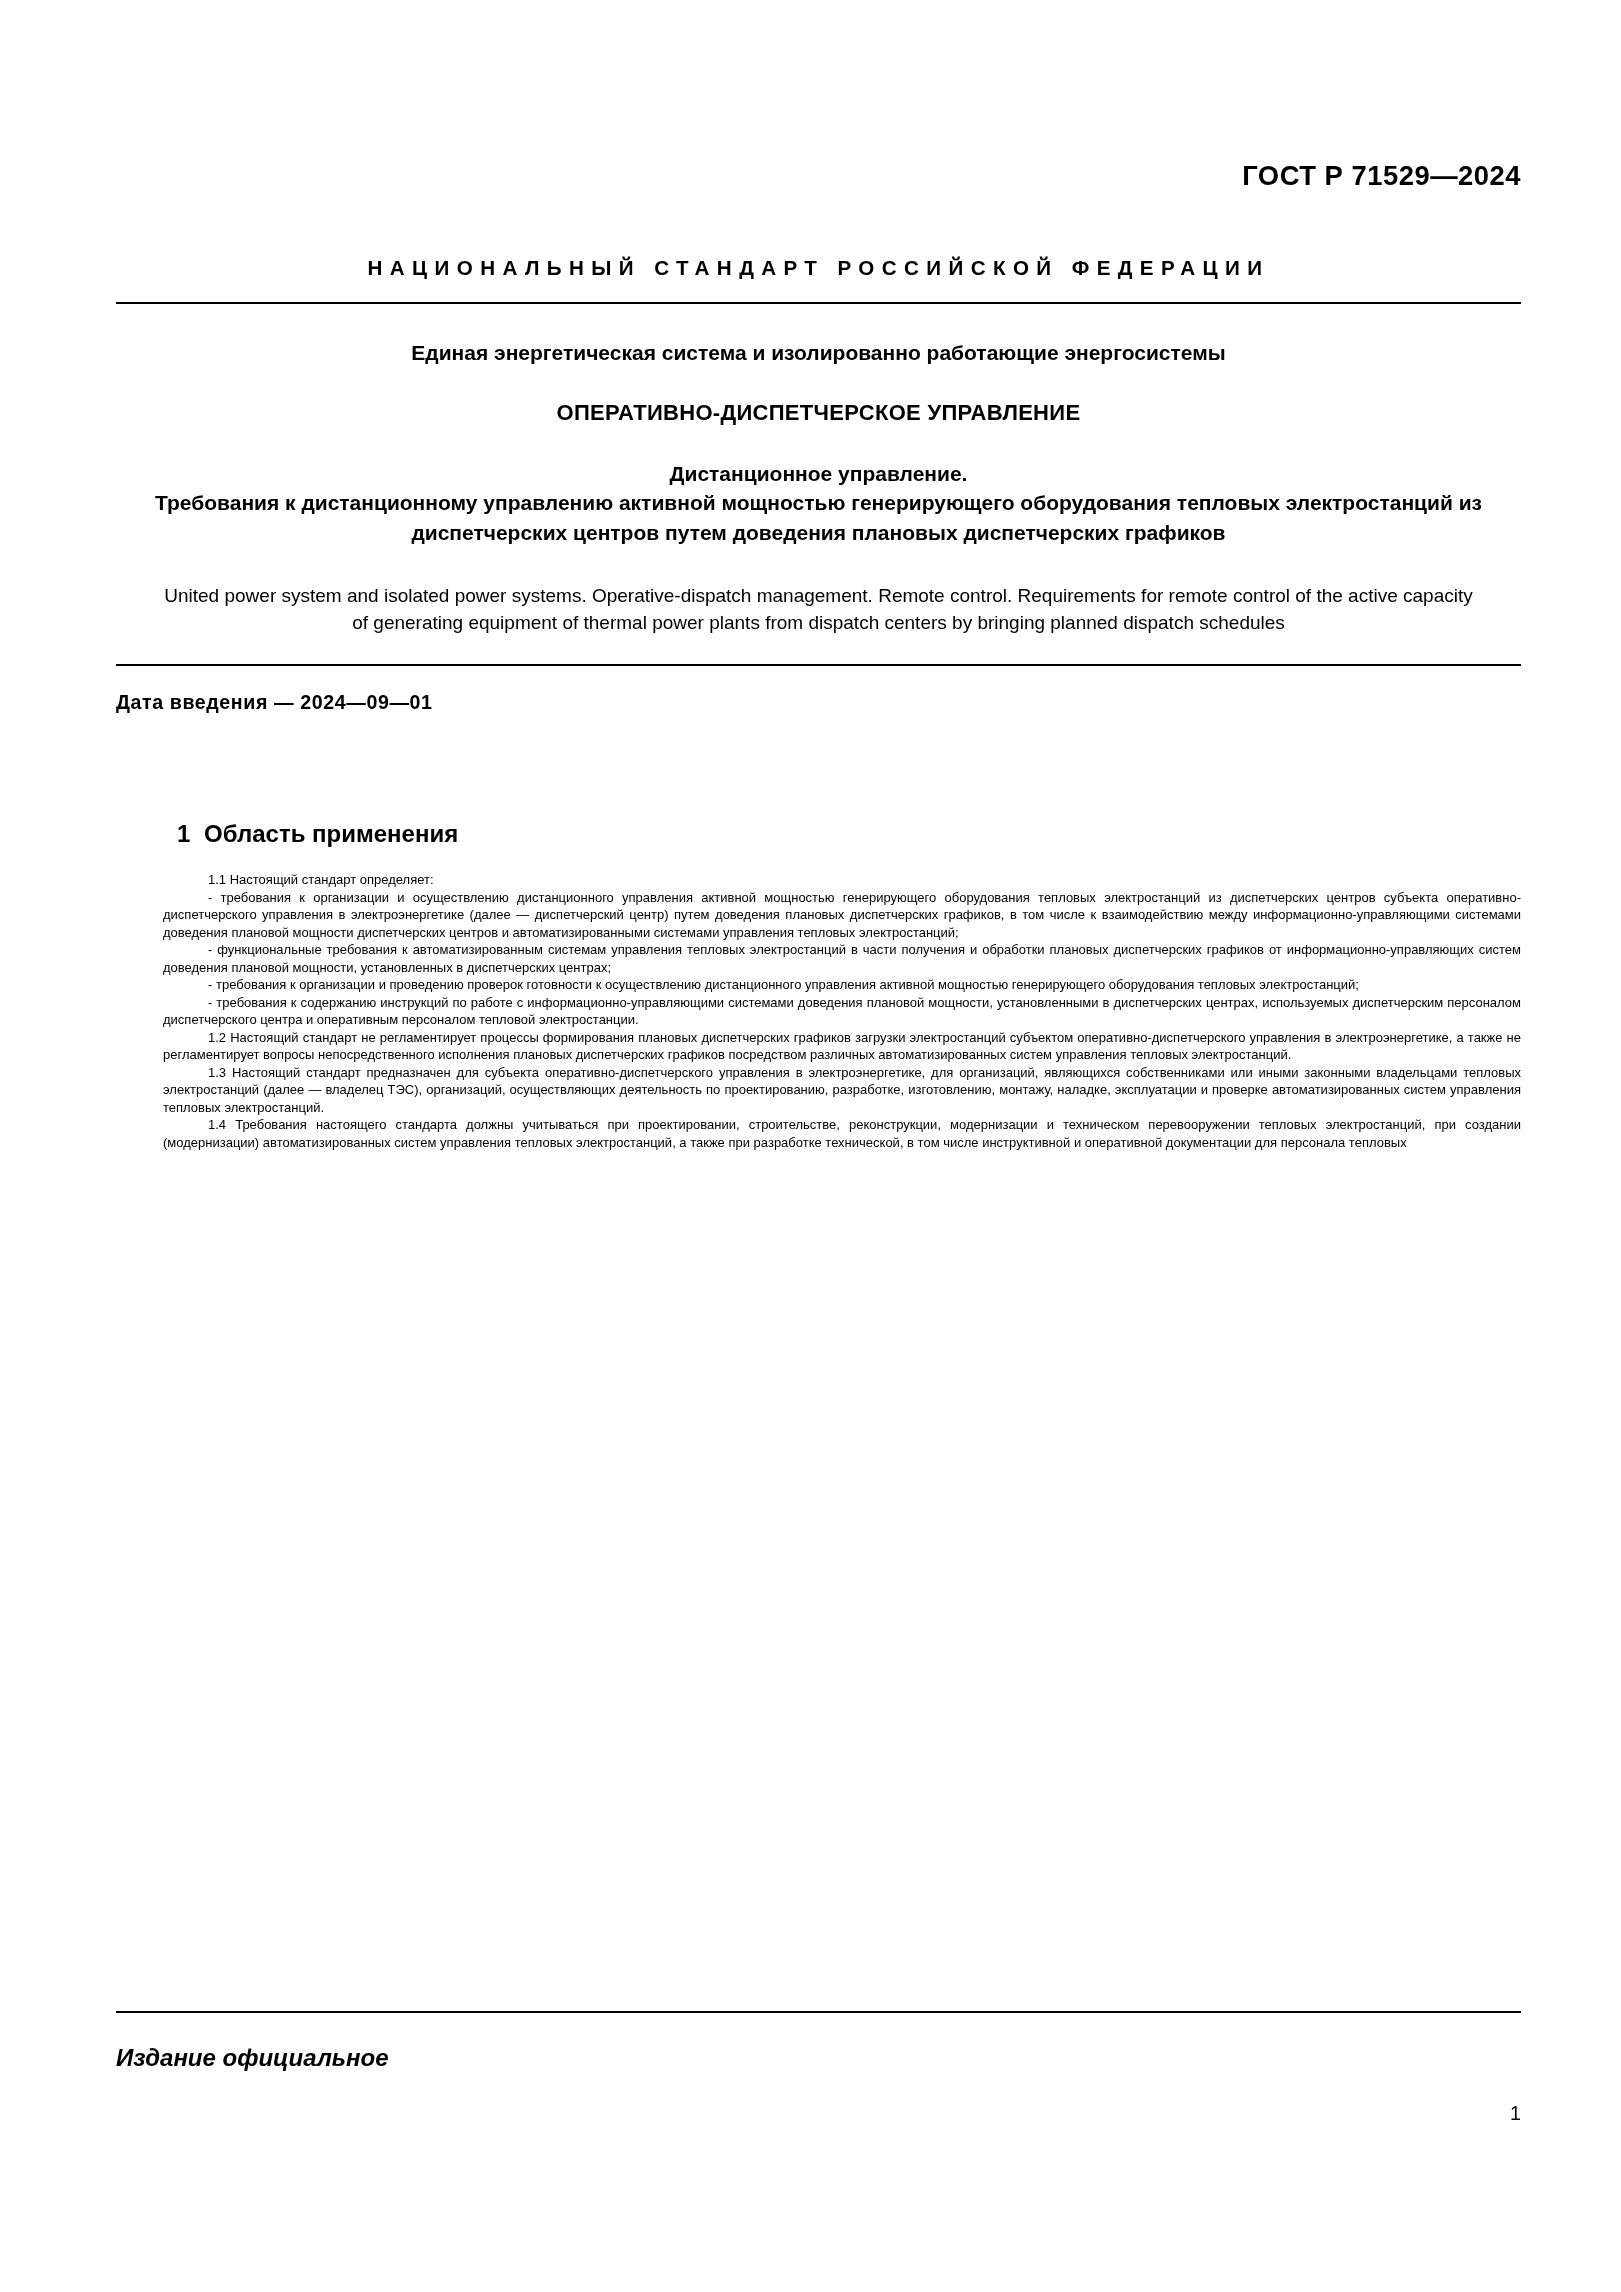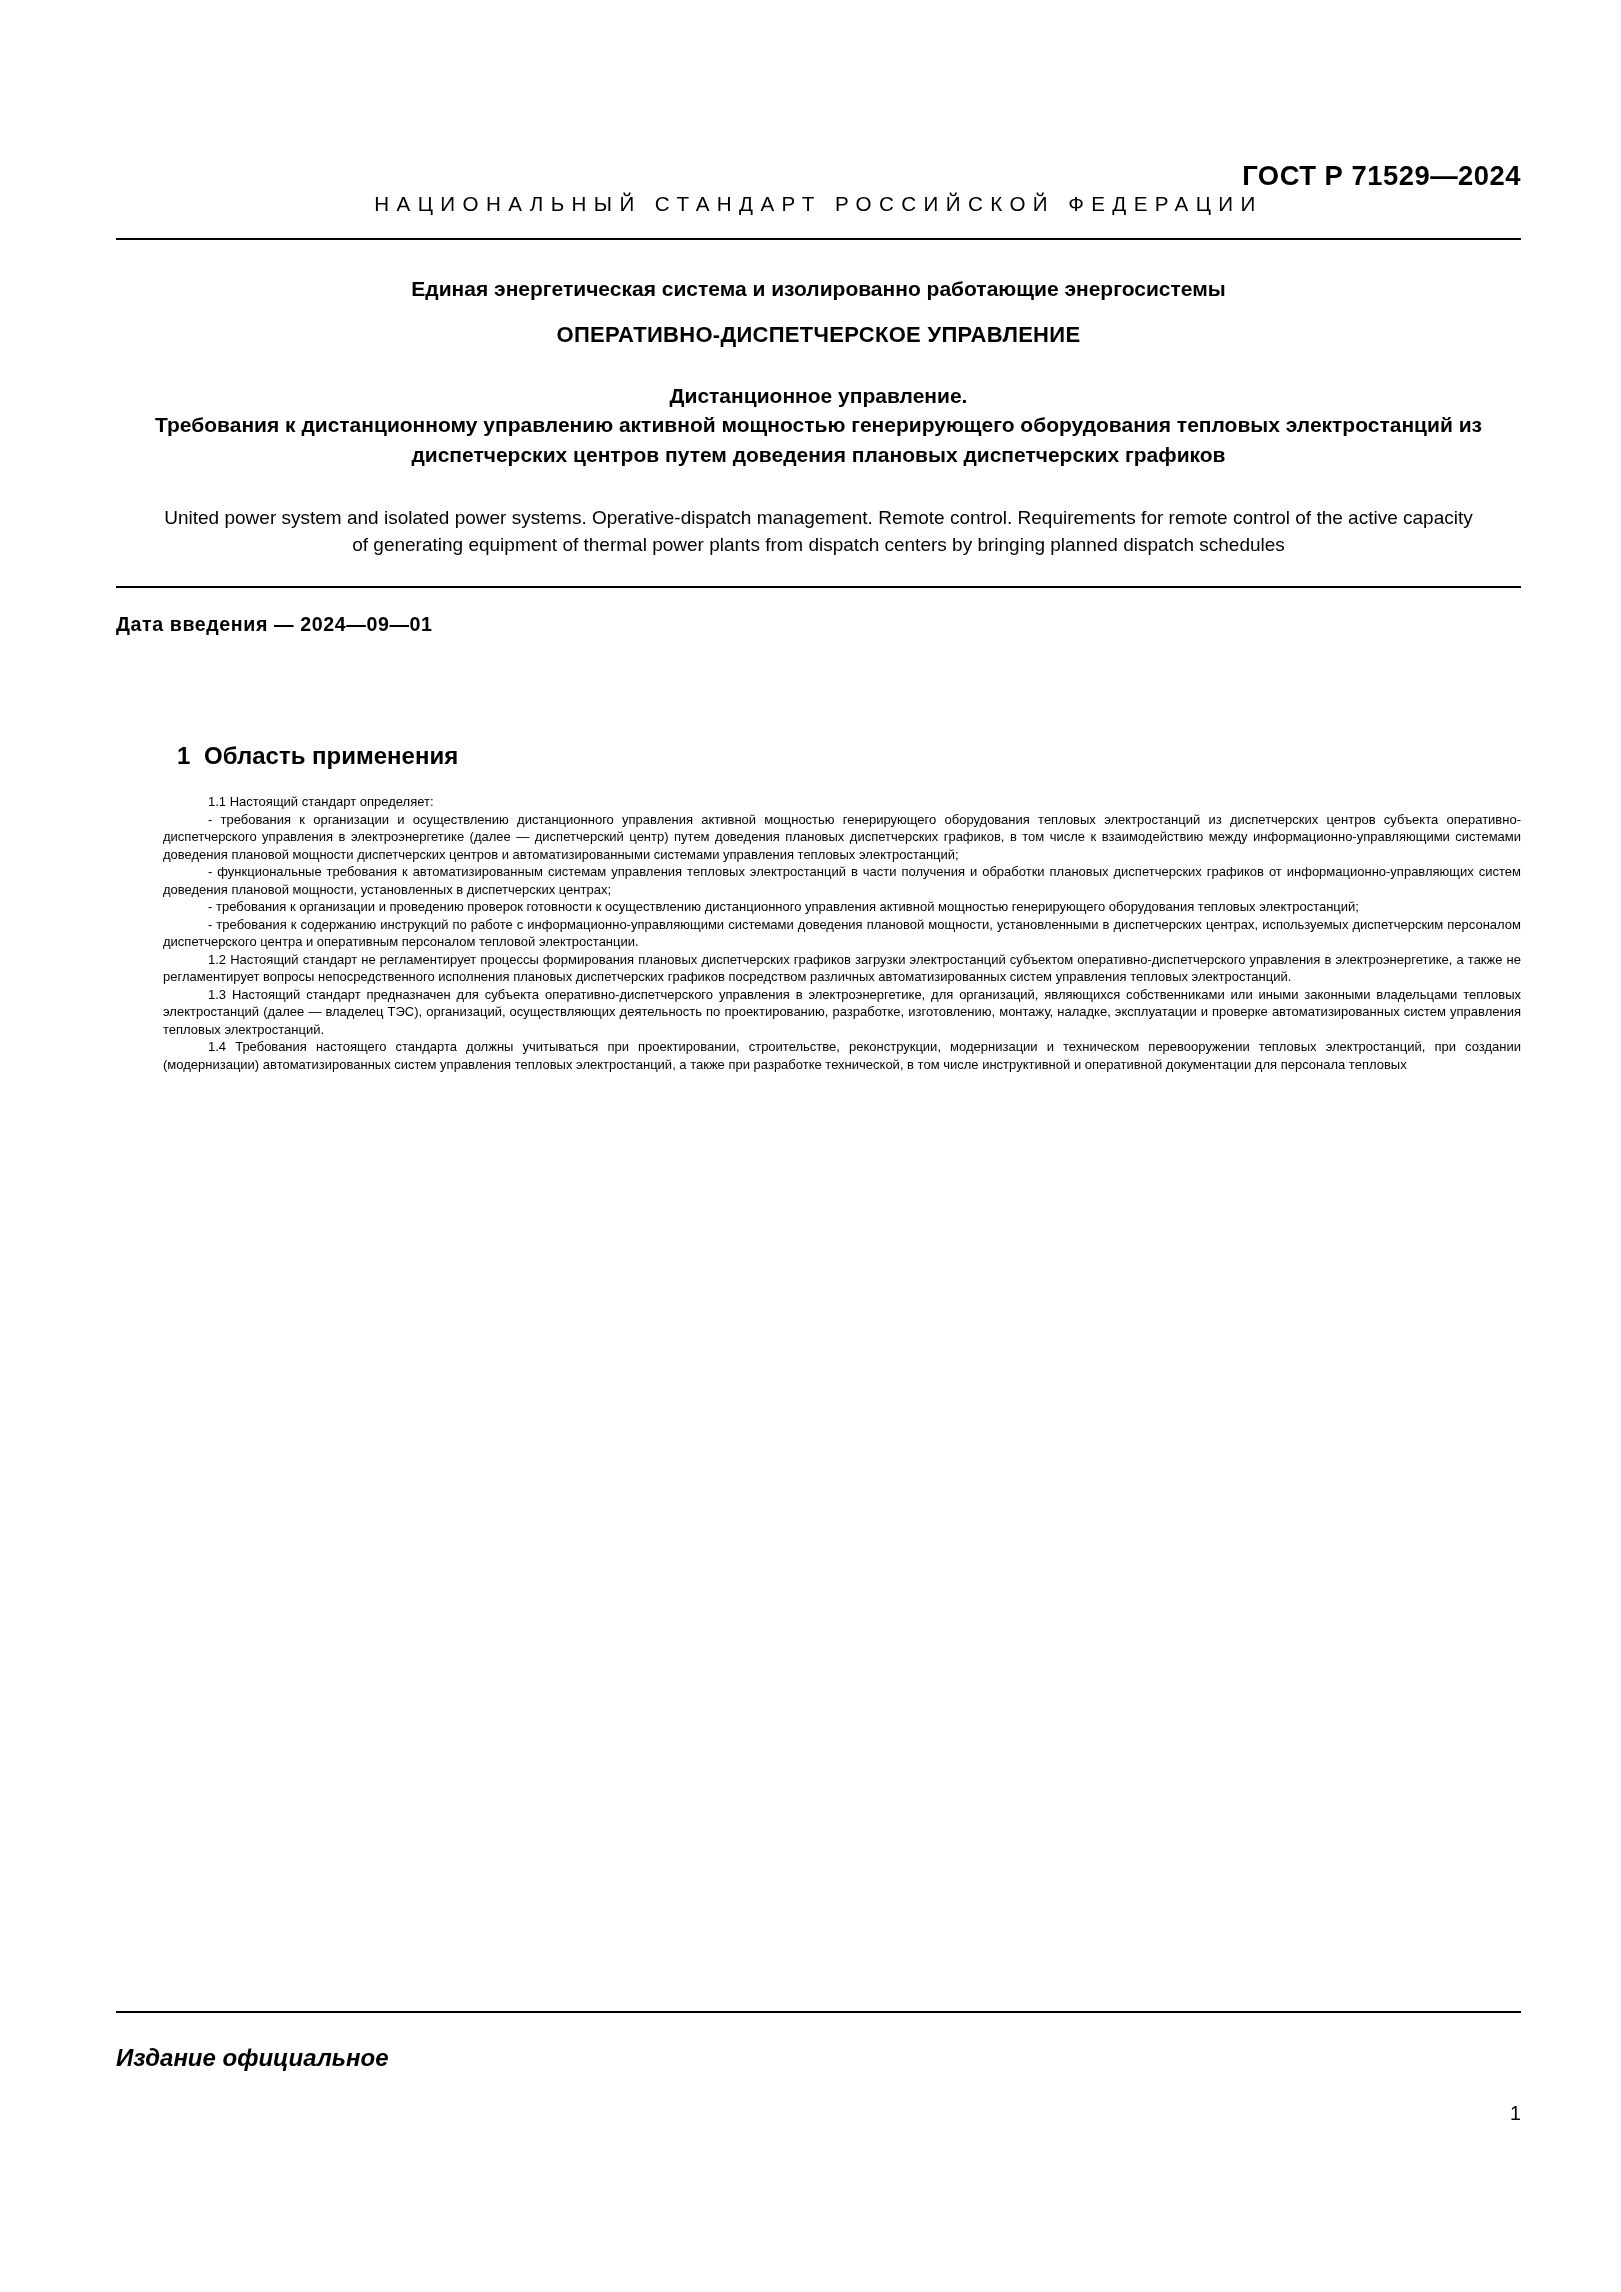--- a/index.html
+++ b/index.html
@@ -30,42 +30,43 @@
     font-size: 27.4px;
     font-weight: bold;
     letter-spacing: 0.5px;
     margin-top: 147px;
     padding-right: 0px;
   }
 
   .national-standard {
     text-align: center;
     font-size: 20.6px;
-    font-weight: normal;
+    font-weight: bold;
     letter-spacing: 7.4px;
+    margin-top: 64px;
   }
 
   .rule-thick {
     border: none;
     border-top: 2.9px solid #000;
     margin: 21.6px 0 0 0;
   }
   .rule-thick.bottom {
     margin-top: 27.4px;
   }
 
   
   .title-block {
     text-align: center;
     margin-top: 37px;
   }
   .title-line-1 {
     font-size: 21px;
     font-weight: bold;
-    margin-bottom: 21px;
+    margin-bottom: 35px;
   }
   .title-line-2 {
     font-size: 22px;
     font-weight: bold;
     letter-spacing: 0.3px;
     margin-bottom: 33px;
   }
   .title-line-3 {
     font-size: 21px;
     font-weight: bold;

